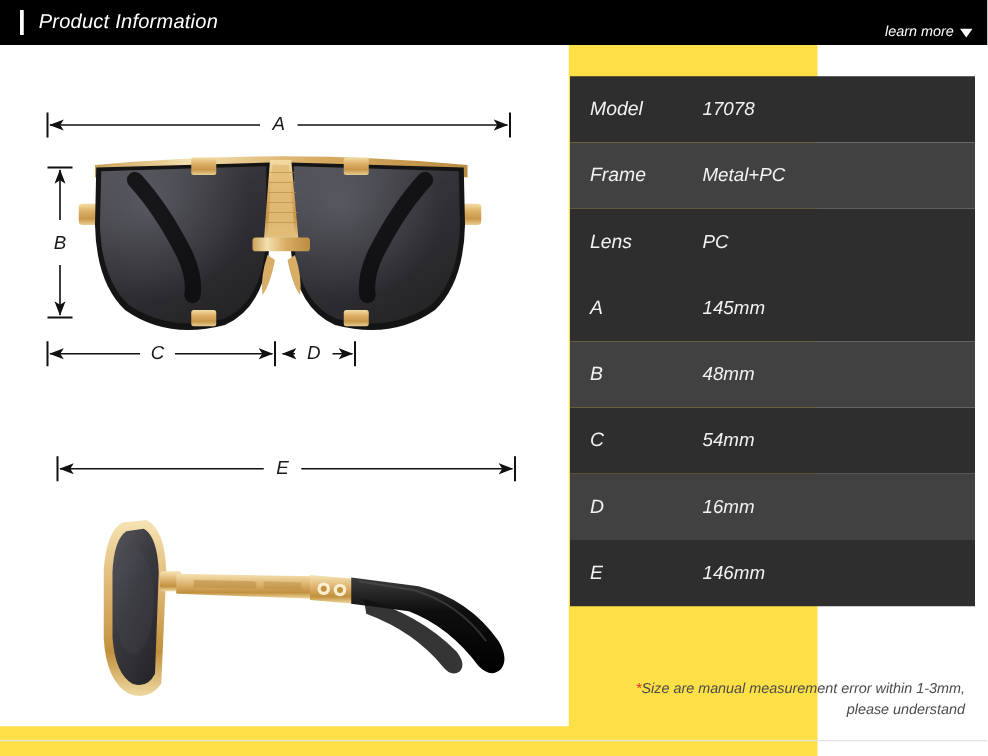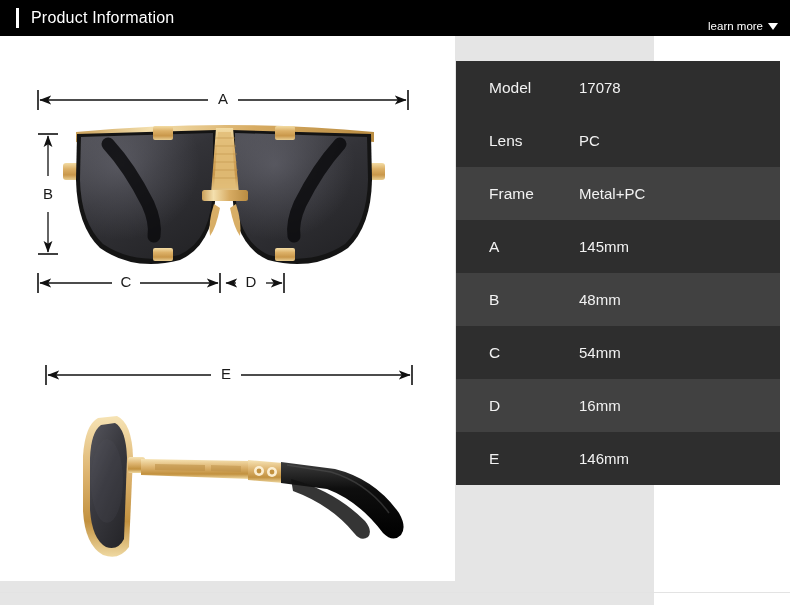--- a/index.html
+++ b/index.html
@@ -9,21 +9,22 @@
     height: 605px;
     background: #ffffff;
     font-family: "Liberation Sans", sans-serif;
     overflow: hidden;
   }
 
   .page {
     position: relative;
     width: 654px;
     height: 605px;
-    background: #e5e5e5;
+    background: #fde047;
+    font-style: italic;
   }
 
   
   .header {
     position: absolute;
     left: 0; top: 0;
     width: 790px;
     height: 36px;
     background: #000000;
     display: flex;
@@ -88,21 +89,21 @@
   
   .spec-panel {
     position: absolute;
     left: 456px; top: 61px;
     width: 324px;
   }
   .spec-row {
     display: flex;
     align-items: center;
     height: 53px;
-    padding-left: 33px;
+    padding-left: 16px;
   }
   .spec-row.dark  { background: #2e2e2e; }
   .spec-row.light { background: #414141; }
   .spec-key {
     width: 90px;
     flex: 0 0 90px;
     color: #f2f2f2;
     font-size: 15.5px;
   }
   .spec-val {
@@ -321,29 +322,29 @@
       </g>
     </svg>
   </div>
 
   <div class="spec-panel">
 
     <div class="spec-row dark">
       <div class="spec-key">Model</div>
       <div class="spec-val">17078</div>
     </div>
-    <div class="spec-row dark">
-      <div class="spec-key">Lens</div>
-      <div class="spec-val">PC</div>
-    </div>
     <div class="spec-row light">
       <div class="spec-key">Frame</div>
       <div class="spec-val">Metal+PC</div>
     </div>
     <div class="spec-row dark">
+      <div class="spec-key">Lens</div>
+      <div class="spec-val">PC</div>
+    </div>
+    <div class="spec-row dark">
       <div class="spec-key">A</div>
       <div class="spec-val">145mm</div>
     </div>
     <div class="spec-row light">
       <div class="spec-key">B</div>
       <div class="spec-val">48mm</div>
     </div>
     <div class="spec-row dark">
       <div class="spec-key">C</div>
       <div class="spec-val">54mm</div>
@@ -351,15 +352,19 @@
     <div class="spec-row light">
       <div class="spec-key">D</div>
       <div class="spec-val">16mm</div>
     </div>
     <div class="spec-row dark">
       <div class="spec-key">E</div>
       <div class="spec-val">146mm</div>
     </div>
   </div>
 
+  <div class="spec-note">
+    <span class="star">*</span><span>Size are manual measurement error within 1-3mm,</span><br>
+    <span>please understand</span>
+  </div>
 
   <div class="bottom-rule"></div>
 </div>
 
 </body></html>

